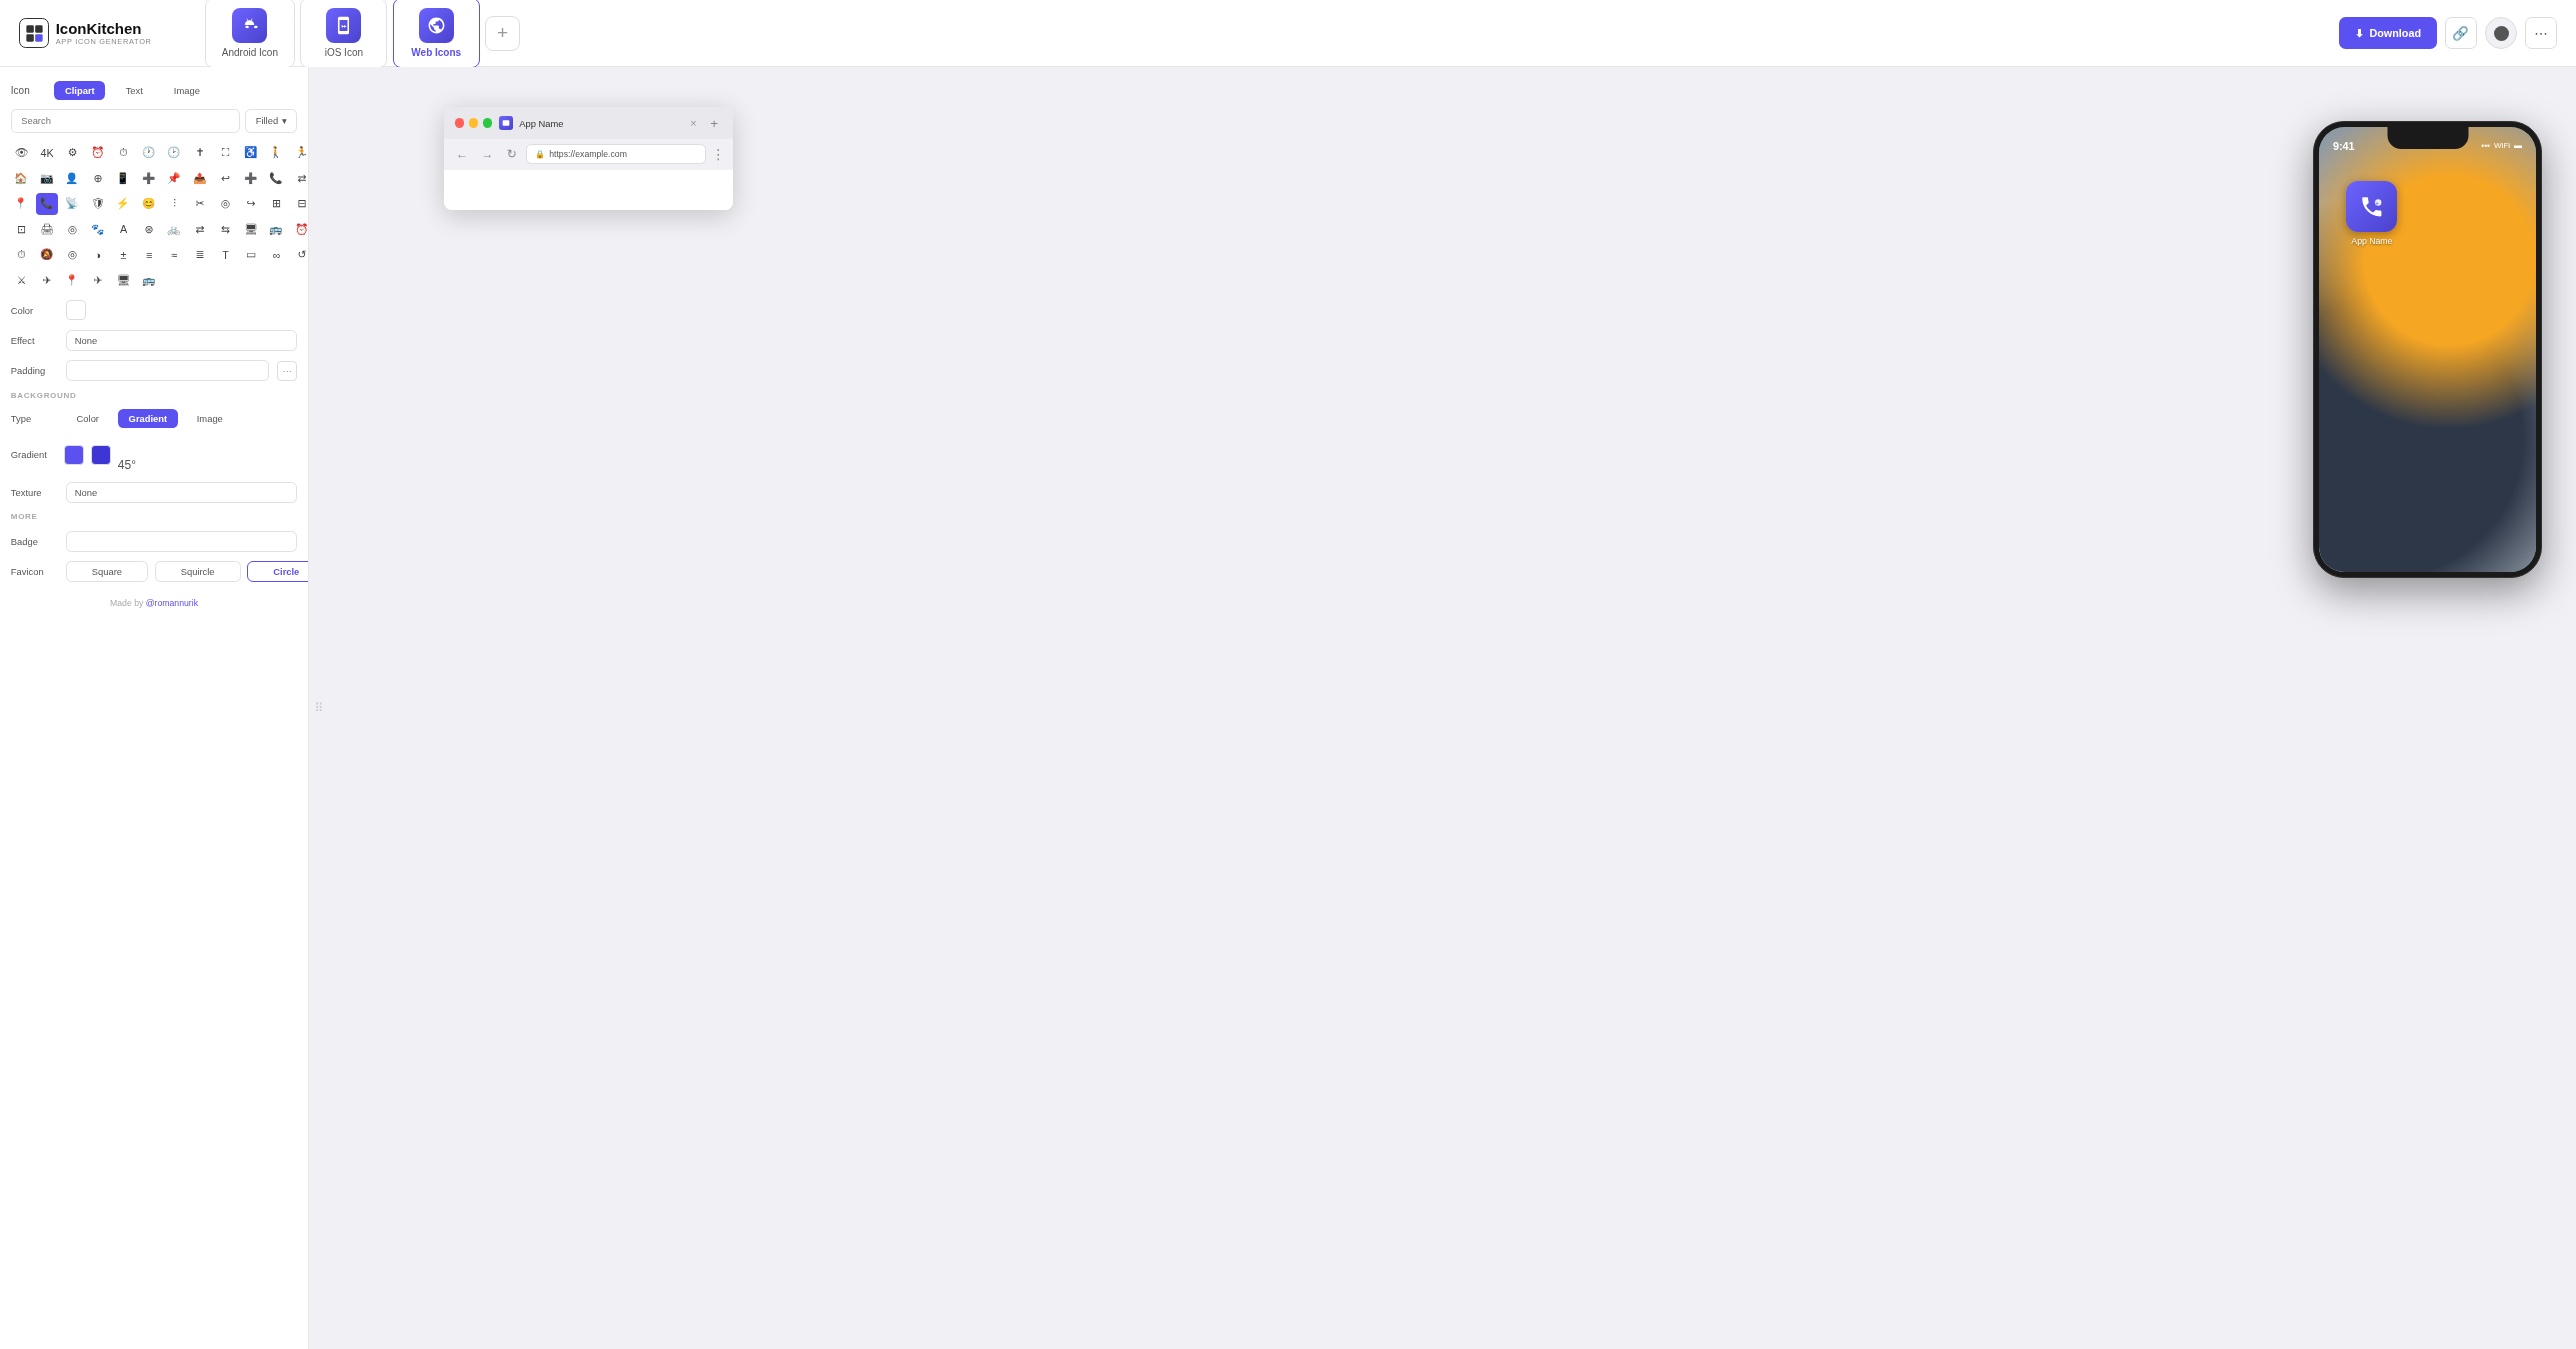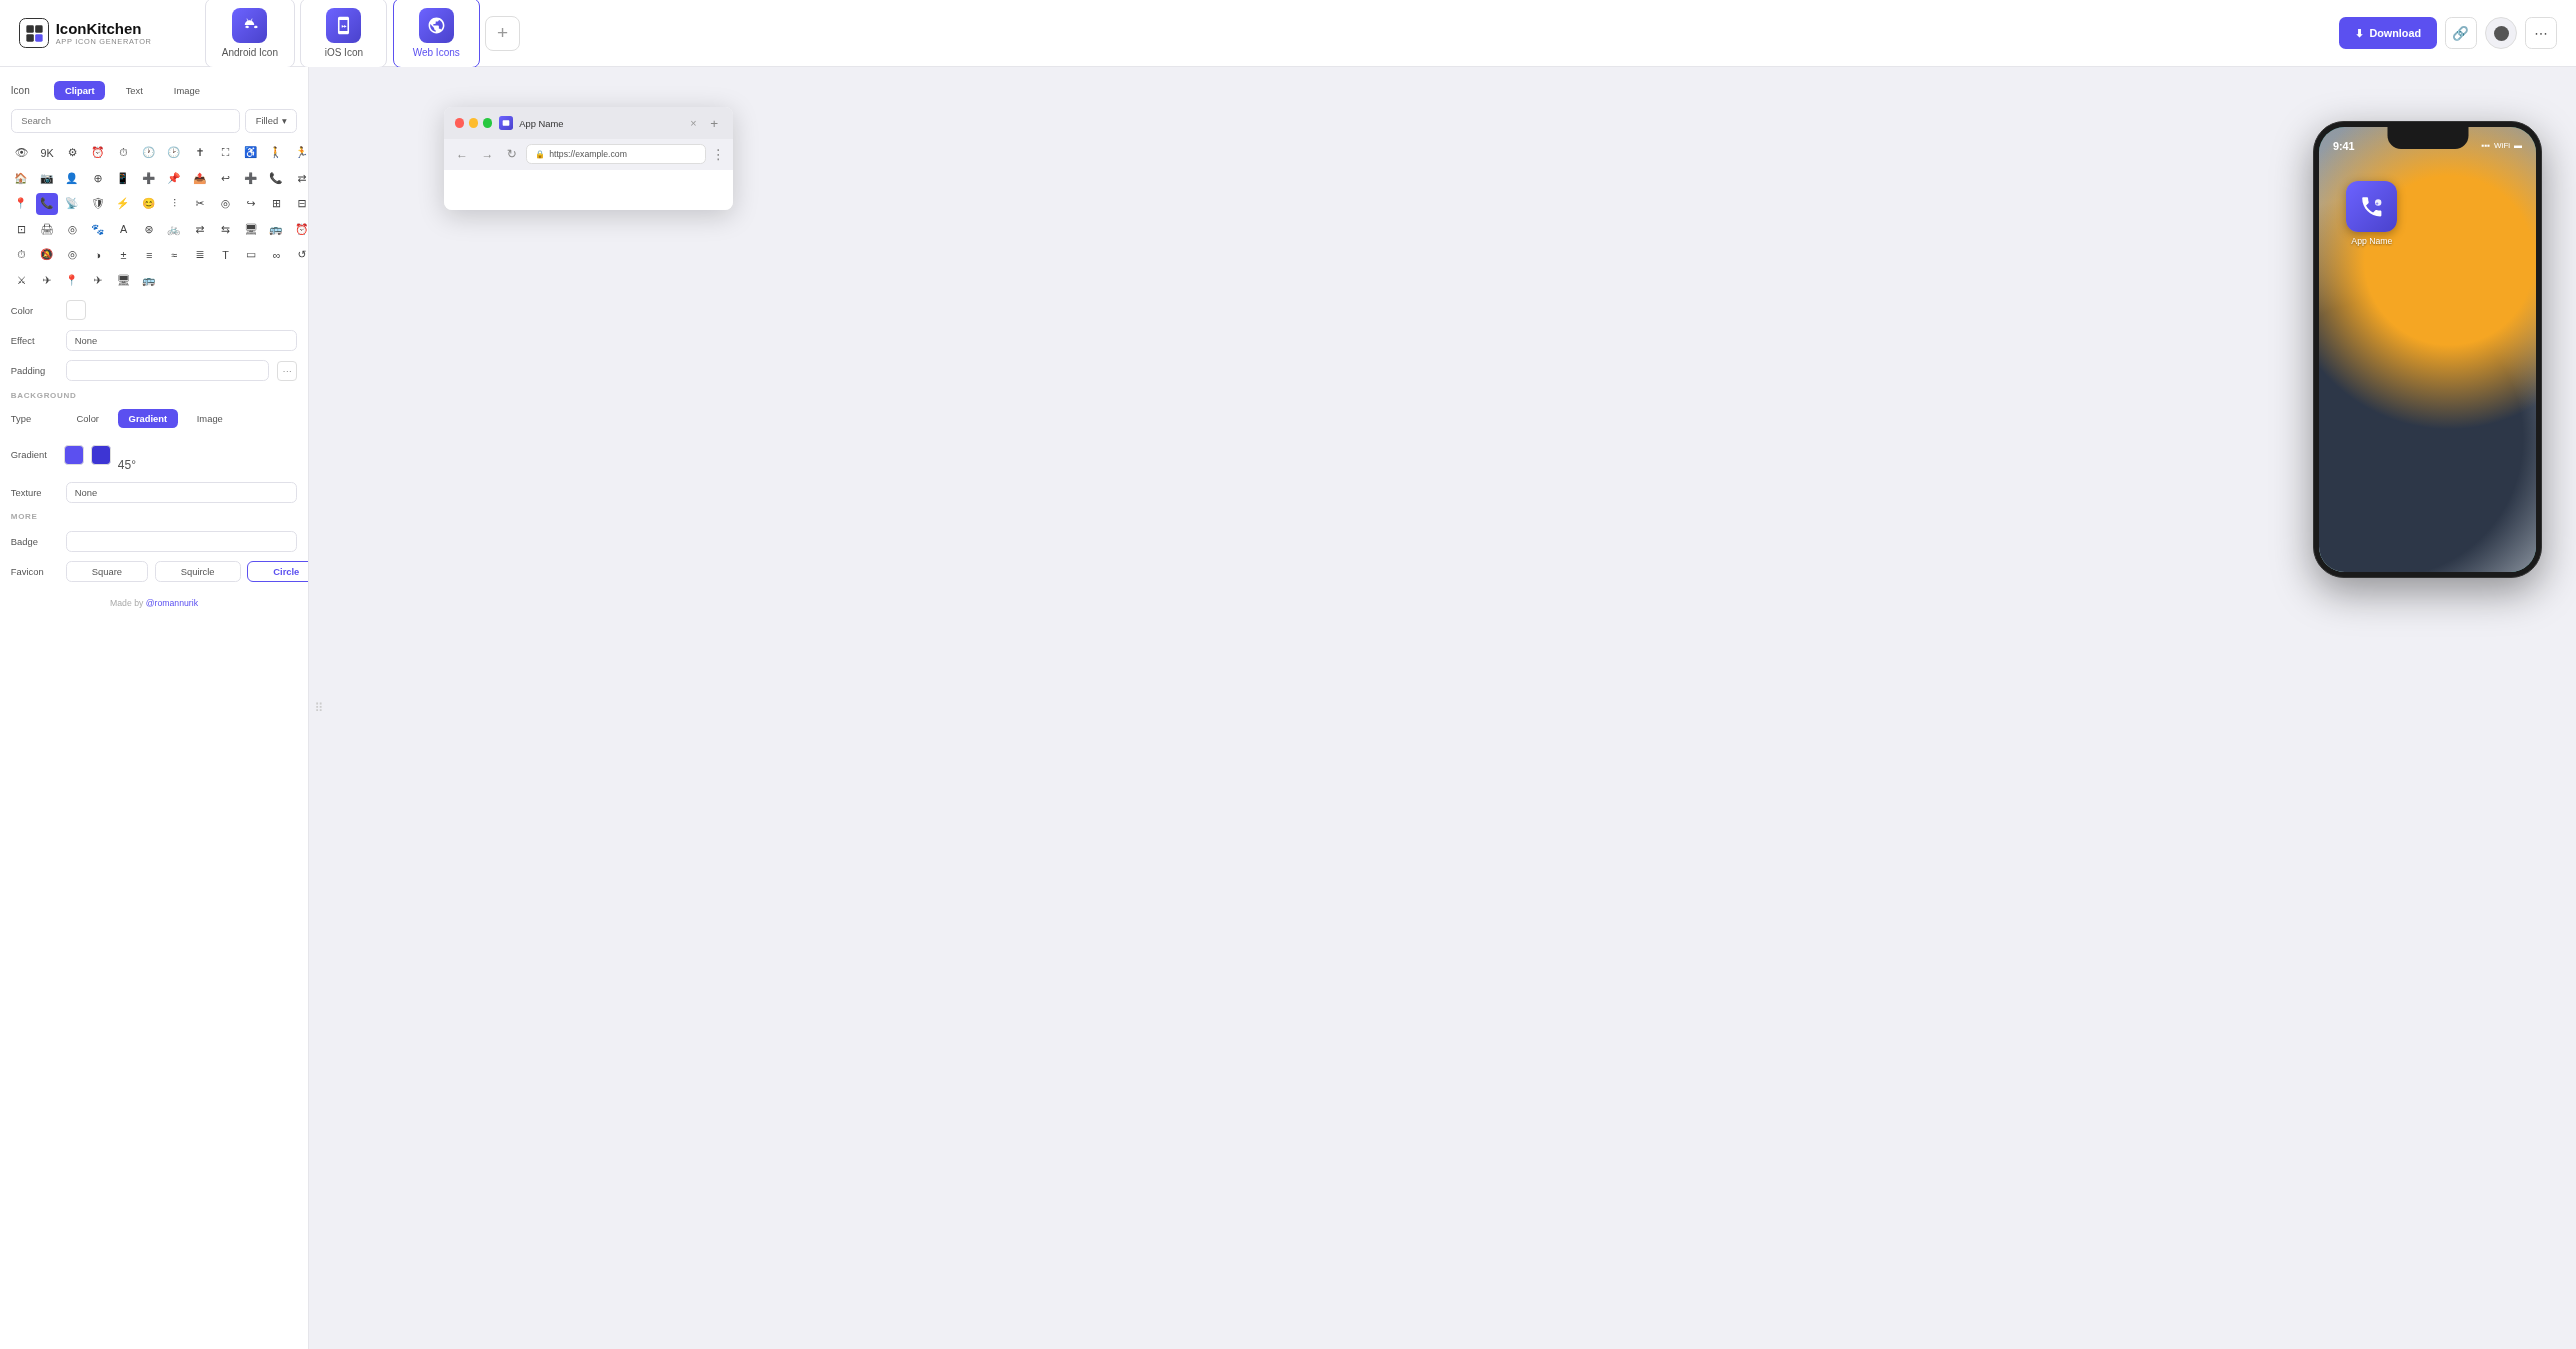--- a/index.html
+++ b/index.html
@@ -10,21 +10,21 @@
     .logo-area { display: flex; align-items: center; gap: 6.7px; min-width: 148px; }
     .logo-icon { width: 30px; height: 30px; border: 1.3px solid #333; border-radius: 6.7px; display: flex; align-items: center; justify-content: center; }
     .logo-text h1 { font-size: 15px; font-weight: 700; color: #111; }
     .logo-text p { font-size: 7.4px; color: #888; letter-spacing: 0.7px; text-transform: uppercase; }
 
     .tabs-area { display: flex; align-items: center; gap: 5.4px; flex: 1; padding-left: 27px; }
     .tab { display: flex; flex-direction: column; align-items: center; gap: 4px; padding: 9.4px 16px; border: 0.7px solid #e0e0e8; border-radius: 8px; cursor: pointer; background: #fff; min-width: 87px; }
     .tab.active { border-color: #5b50f0; border-width: 1.3px; background: #fff; }
     .tab-icon { width: 35px; height: 35px; background: linear-gradient(135deg, #6c63ff, #4a42cc); border-radius: 8px; display: flex; align-items: center; justify-content: center; }
     .tab-label { font-size: 10px; color: #555; font-weight: 500; }
-    .tab.active .tab-label { color: #5b50f0; font-weight: 400; }
+    .tab.active .tab-label { color: #5b50f0; font-weight: 700; }
     .tab-add { width: 35px; height: 35px; border: 0.7px solid #ddd; border-radius: 8px; display: flex; align-items: center; justify-content: center; font-size: 19px; color: #999; cursor: pointer; background: #fff; }
 
     .header-actions { display: flex; align-items: center; gap: 8px; margin-left: auto; }
     .download-btn { background: #5b50f0; color: #fff; border: none; border-radius: 6.7px; padding: 9.4px 16px; font-size: 10.8px; font-weight: 600; cursor: pointer; display: flex; align-items: center; gap: 5.4px; }
     .icon-btn { width: 32px; height: 32px; border: 0.7px solid #ddd; border-radius: 6.7px; background: #fff; display: flex; align-items: center; justify-content: center; cursor: pointer; font-size: 13.5px; color: #555; }
     .theme-toggle { width: 32px; height: 32px; border: 0.7px solid #ddd; border-radius: 16px; background: #f0f0f5; display: flex; align-items: center; justify-content: center; cursor: pointer; }
     .theme-dot { width: 15px; height: 15px; border-radius: 50%; background: #555; }
 
     
     .main { display: flex; flex: 1; overflow: hidden; }
@@ -188,21 +188,21 @@
       <input class="search-input" type="text" placeholder="Search" style="">
       <button class="filled-btn">
         <span>Filled</span>
         <span>▾</span>
       </button>
     </div>
 
     <div class="icon-grid">
 
       <div class="icon-cell">👁</div>
-      <div class="icon-cell">9K</div>
+      <div class="icon-cell">4K</div>
       <div class="icon-cell">⚙</div>
       <div class="icon-cell">⏰</div>
       <div class="icon-cell">⏱</div>
       <div class="icon-cell">🕐</div>
       <div class="icon-cell">🕑</div>
       <div class="icon-cell">✝</div>
       <div class="icon-cell">⛶</div>
       <div class="icon-cell">♿</div>
       <div class="icon-cell">🚶</div>
       <div class="icon-cell">🏃</div>

